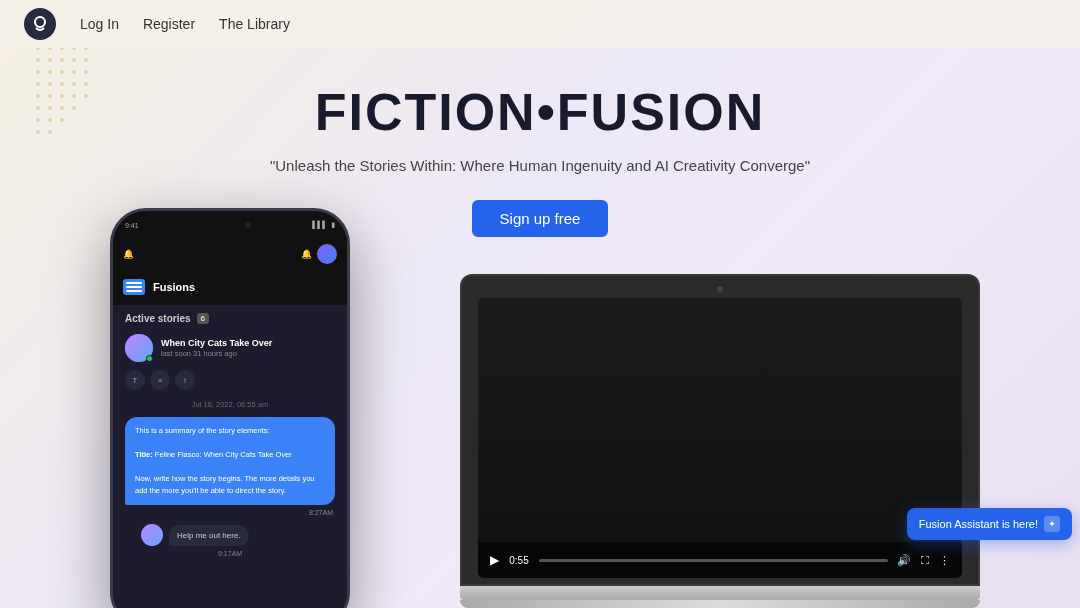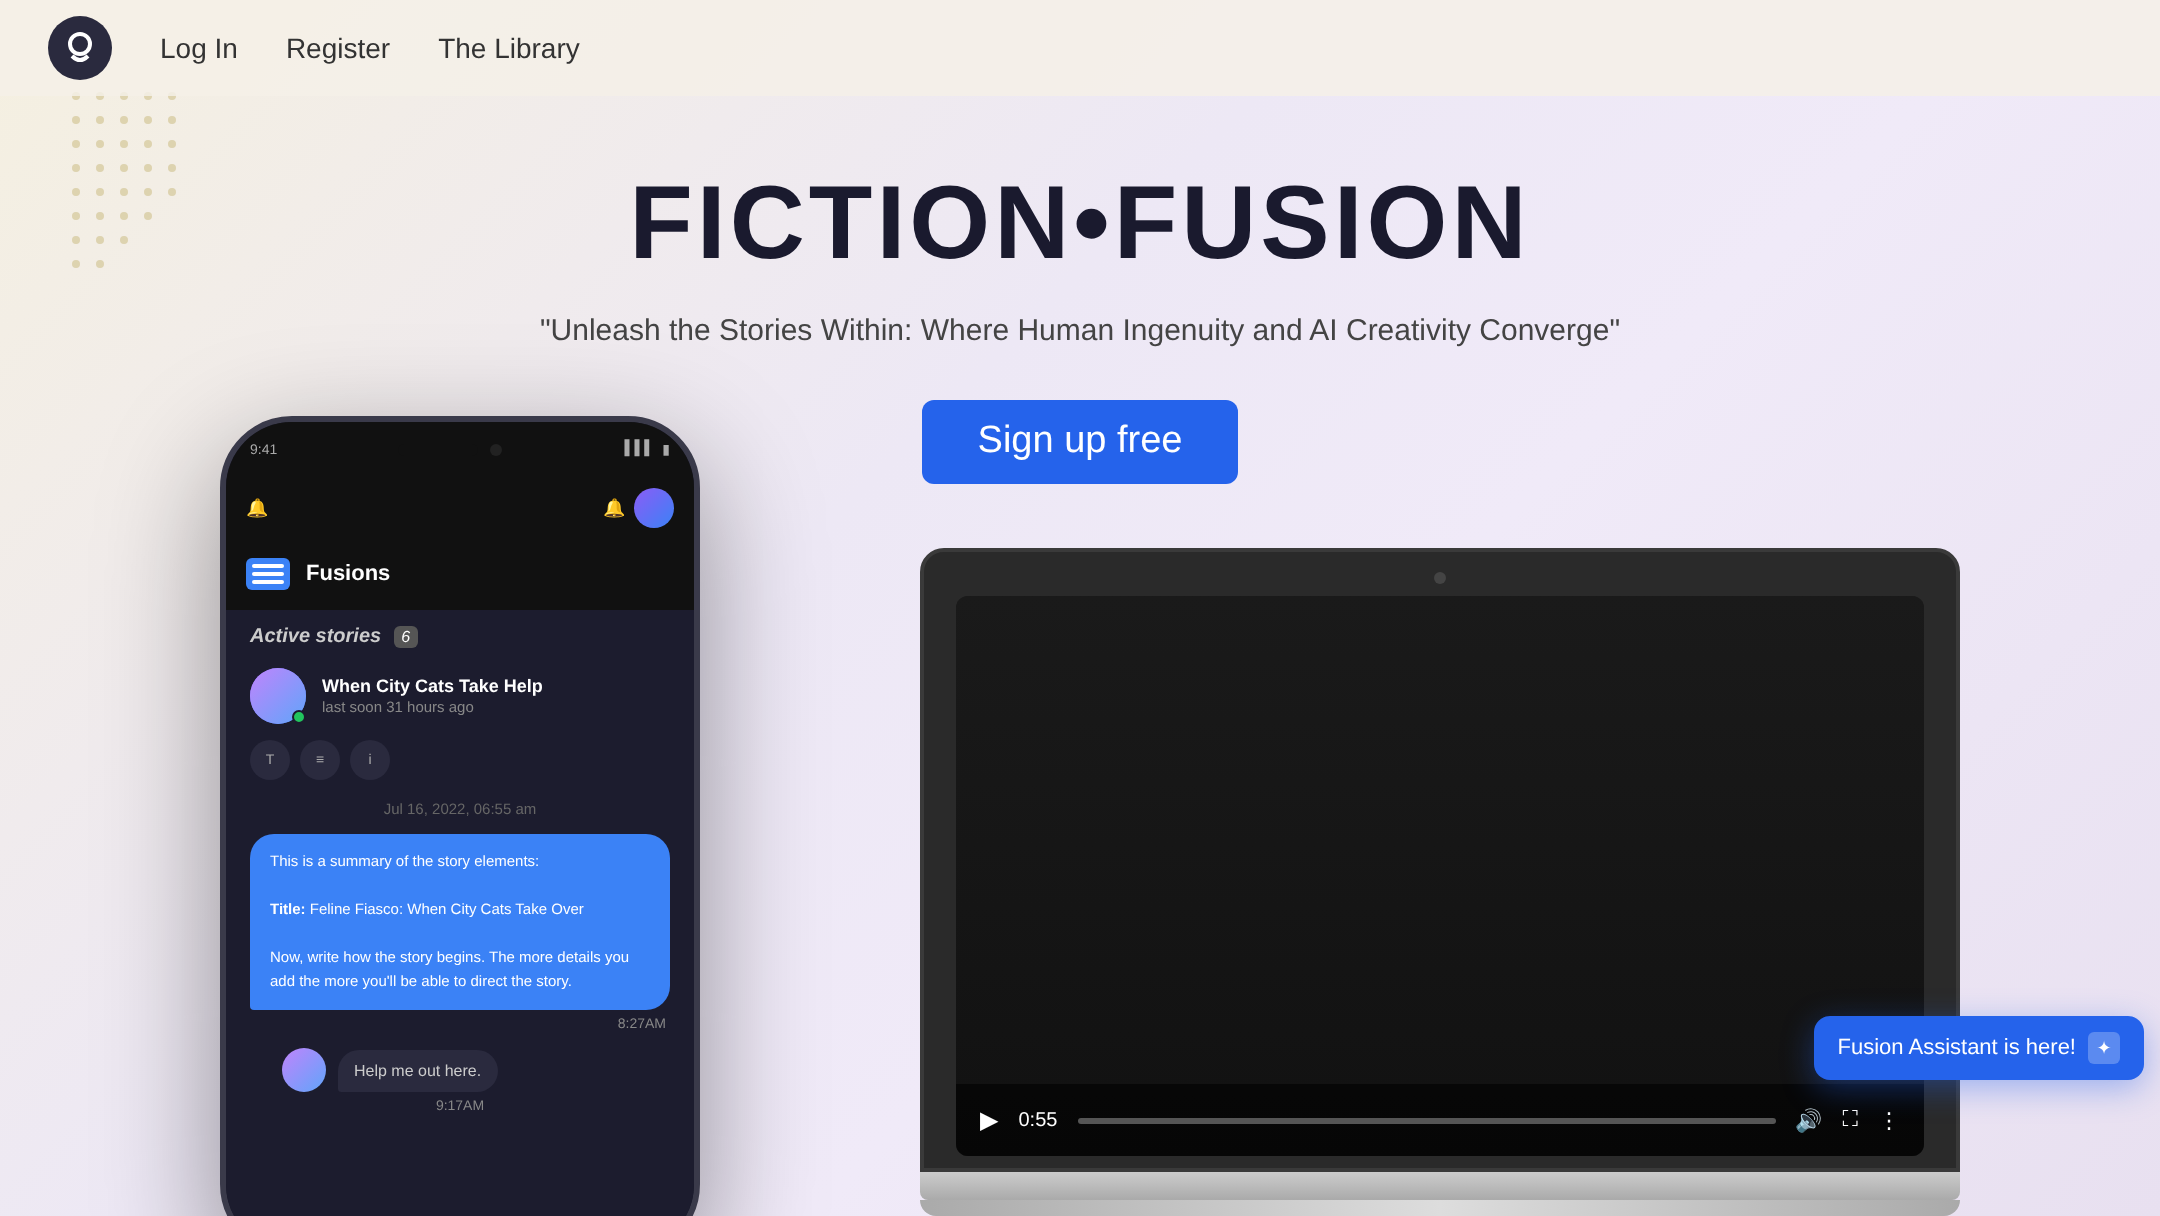--- a/index.html
+++ b/index.html
@@ -91,21 +91,21 @@
       margin-top: 14px;
       line-height: 1.5;
     }
     .signup-btn {
       display: inline-block;
       margin-top: 22px;
       padding: 10px 28px;
       background: #2563eb;
       color: #fff;
       border-radius: 6px;
-      font-size: 19px;
+      font-size: 15px;
       font-weight: 500;
       cursor: pointer;
       border: none;
     }
 
     
     .phone-container {
       position: absolute;
       bottom: -20px;
       left: 110px;
@@ -172,21 +172,20 @@
     .phone-header-title {
       color: #fff;
       font-size: 11px;
       font-weight: 600;
     }
     .active-stories-bar {
       padding: 8px 12px 4px;
       display: flex;
       align-items: center;
       gap: 6px;
-      font-style: italic;
     }
     .active-stories-label {
       color: #ccc;
       font-size: 10px;
       font-weight: 600;
     }
     .active-count-badge {
       background: #555;
       color: #fff;
       font-size: 8px;
@@ -513,21 +512,21 @@
         <span class="active-stories-label">Active stories</span>
         <span class="active-count-badge">6</span>
       </div>
 
       <div class="story-item">
         <div class="story-avatar">
           <div class="story-avatar-inner" style="background:linear-gradient(135deg,#c084fc,#60a5fa);"></div>
           <div class="status-dot"></div>
         </div>
         <div class="story-info">
-          <div class="story-name">When City Cats Take Help</div>
+          <div class="story-name">When City Cats Take Over</div>
           <div class="story-time">last soon 31 hours ago</div>
         </div>
       </div>
 
       <div class="story-actions">
         <div class="story-action-btn">
           <span style="color:#aaa;font-size:7px;">T</span>
         </div>
         <div class="story-action-btn">
           <span style="color:#aaa;font-size:7px;">≡</span>

